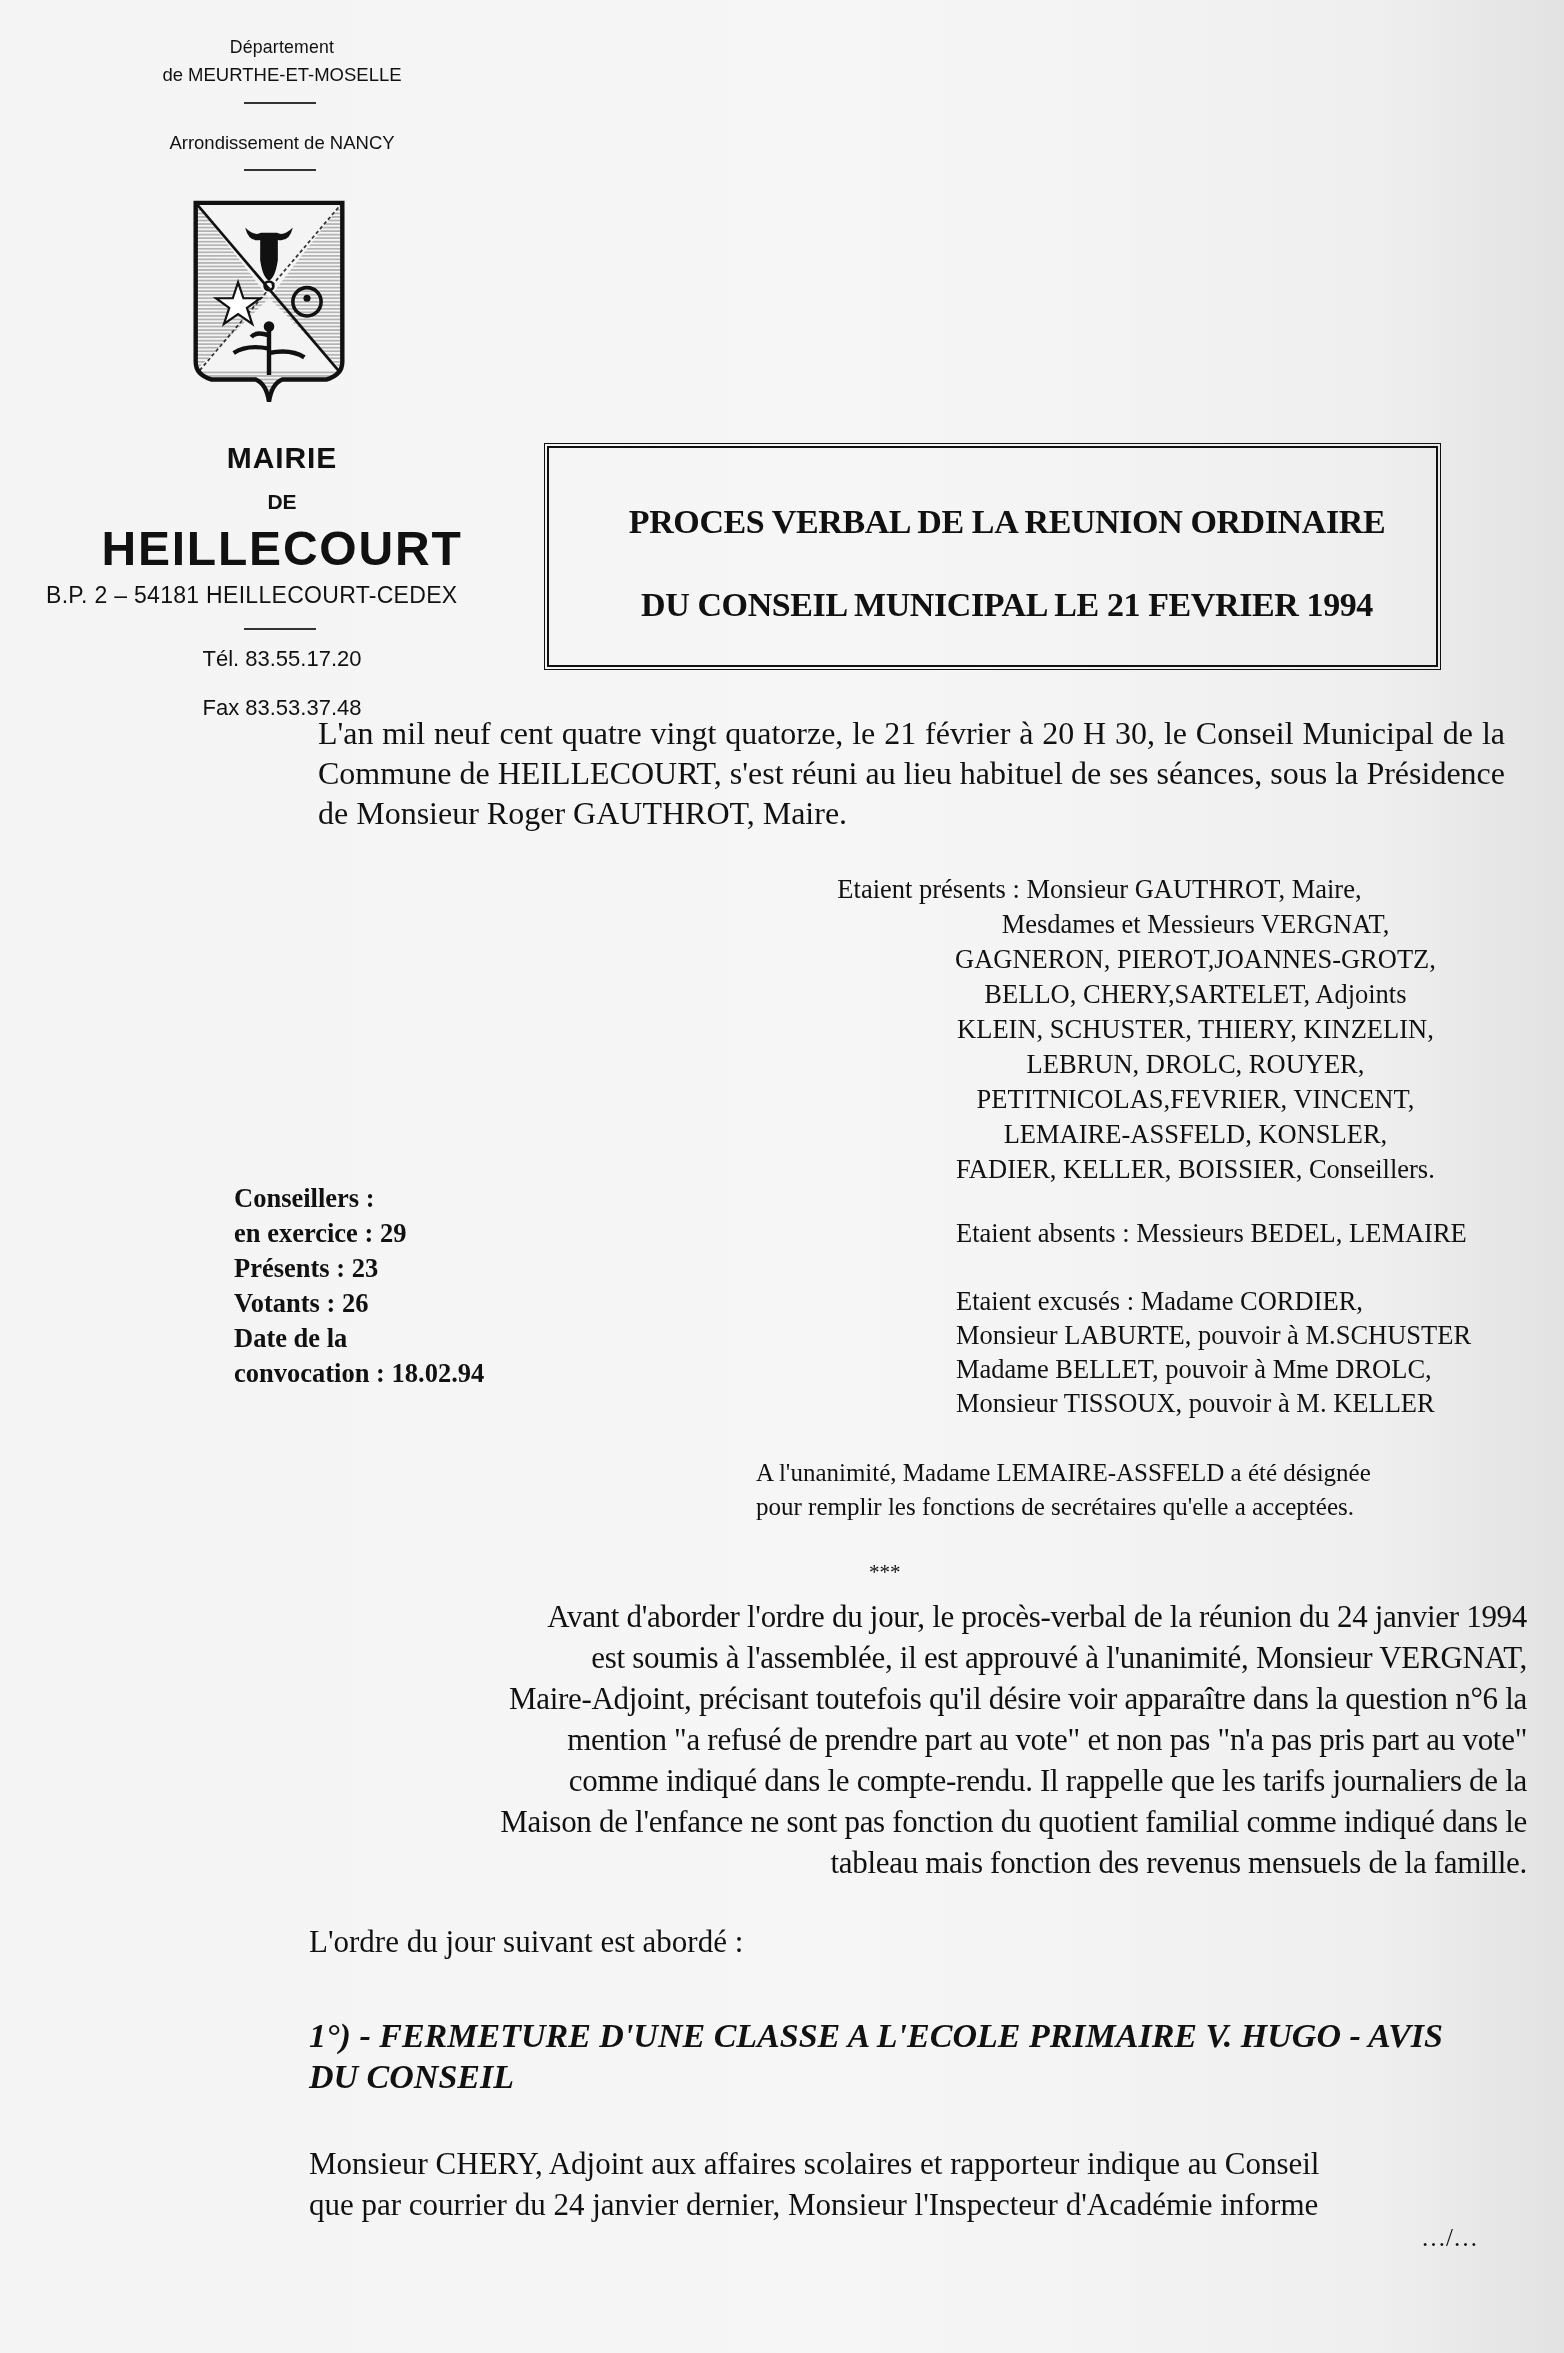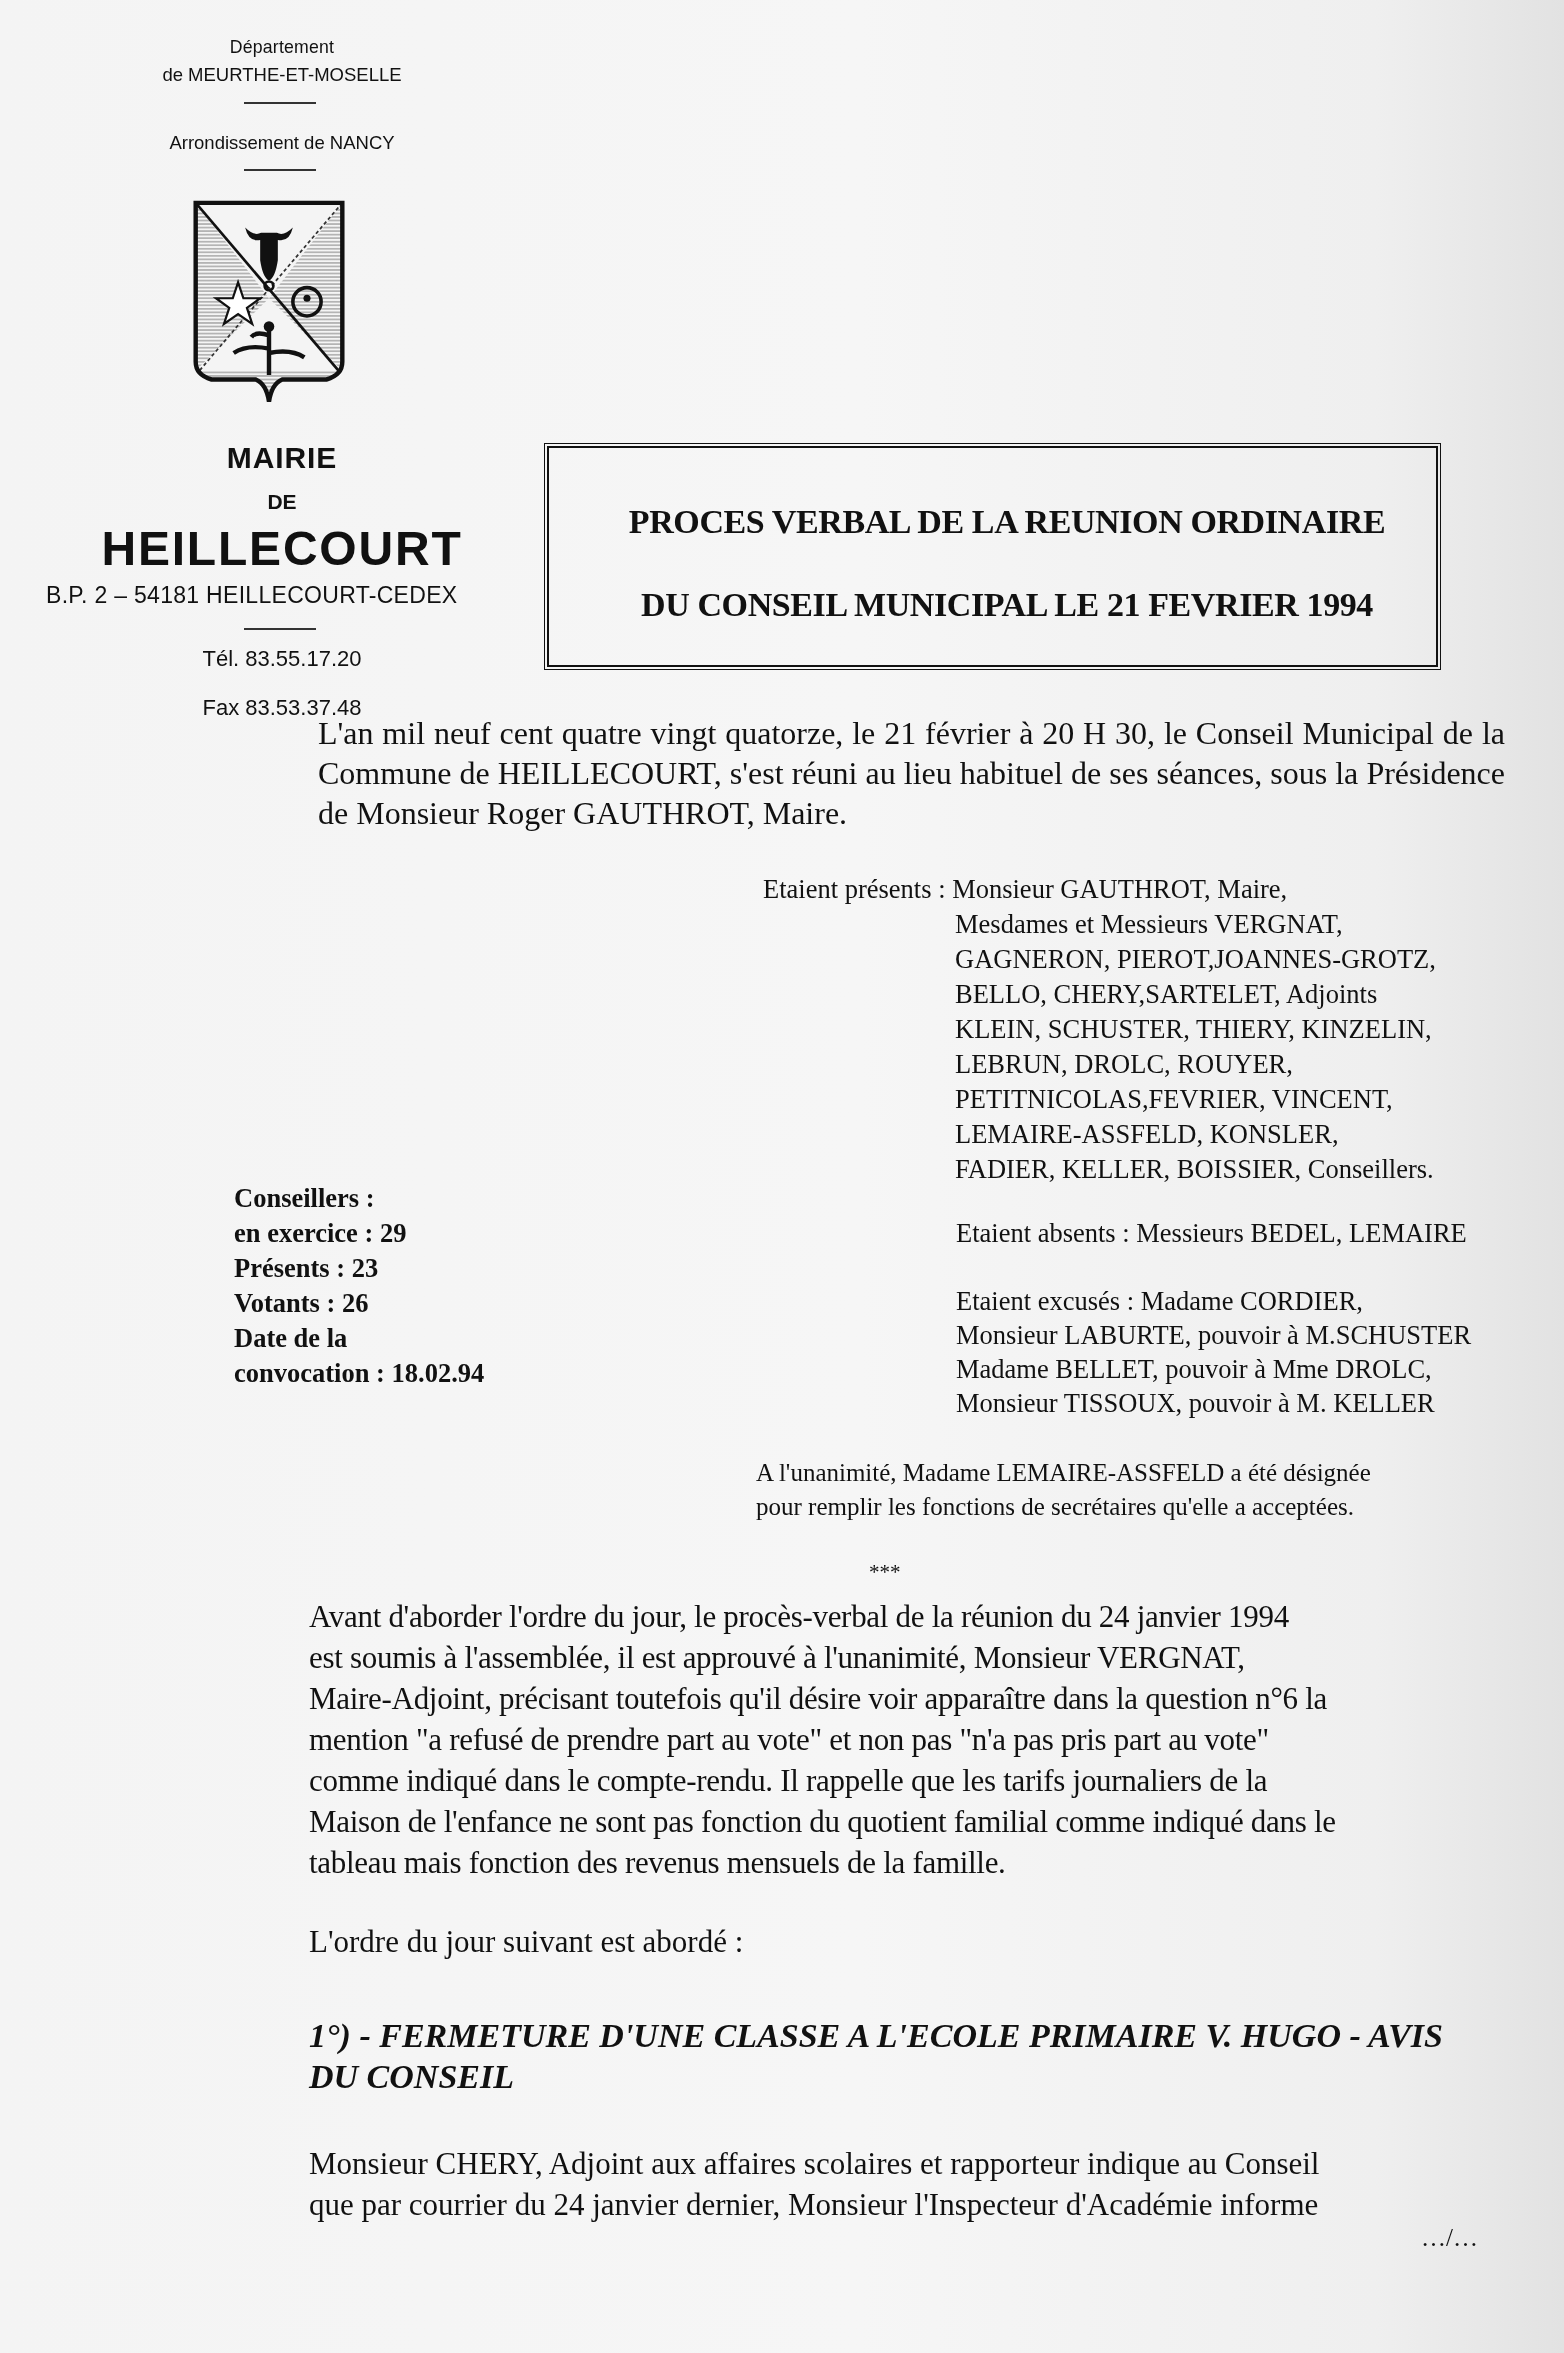--- a/index.html
+++ b/index.html
@@ -35,32 +35,32 @@
   .titlebox .t1, .titlebox .t2 {
     position:absolute; left:0; right:0; text-align:center;
     font-weight:bold; font-size:34px; letter-spacing:-0.4px;margin-left:29px;
   }
   .titlebox .t1 { top:55px; }
   .titlebox .t2 { top:138px; }
 
   .body-text { font-size:32px; line-height:40px; }
   .intro { left:318px; top:713px; width:1187px; text-align:justify; }
 
-  .list { left:763px; font-size:26.5px; line-height:35px; }
+  .list { left:763px; font-size:26.5px; line-height:35px;text-align:center; }
   .presents { top:872px; }
   .presents .indent { padding-left:192px; }
   .absents { top:1218px; left:956px; font-size:26.5px; }
   .excuses { top:1284px; left:956px; font-size:26.5px; line-height:34px; }
 
   .stats { left:234px; top:1181px; font-size:26.5px; line-height:35px; font-weight:bold; }
 
   .designee { left:756px; top:1456px; font-size:25px; line-height:34px; }
   .stars { left:869px; top:1560px; font-size:21px; }
 
-  .para2 { left:309px; top:1596px; width:1218px; font-size:31px; line-height:41px; letter-spacing:-0.3px; }
+  .para2 { left:309px; top:1596px; width:1218px; font-size:31px; line-height:41px; letter-spacing:-0.3px;text-align:right; }
   .ordre { left:309px; top:1922px; font-size:31px; }
   .q1 { left:309px; top:2015px; width:1236px; font-size:34px; line-height:41px; font-weight:bold; font-style:italic; }
   .para3 { left:309px; top:2143px; width:1236px; font-size:31px; line-height:41px; }
   .cont { left:1421px; top:2224px; font-size:25px; }
 </style>
 </head>
 <body>
 
 <div class="abs lh-center sans dept1">Département</div>
 <div class="abs lh-center sans dept2">de MEURTHE-ET-MOSELLE</div>

